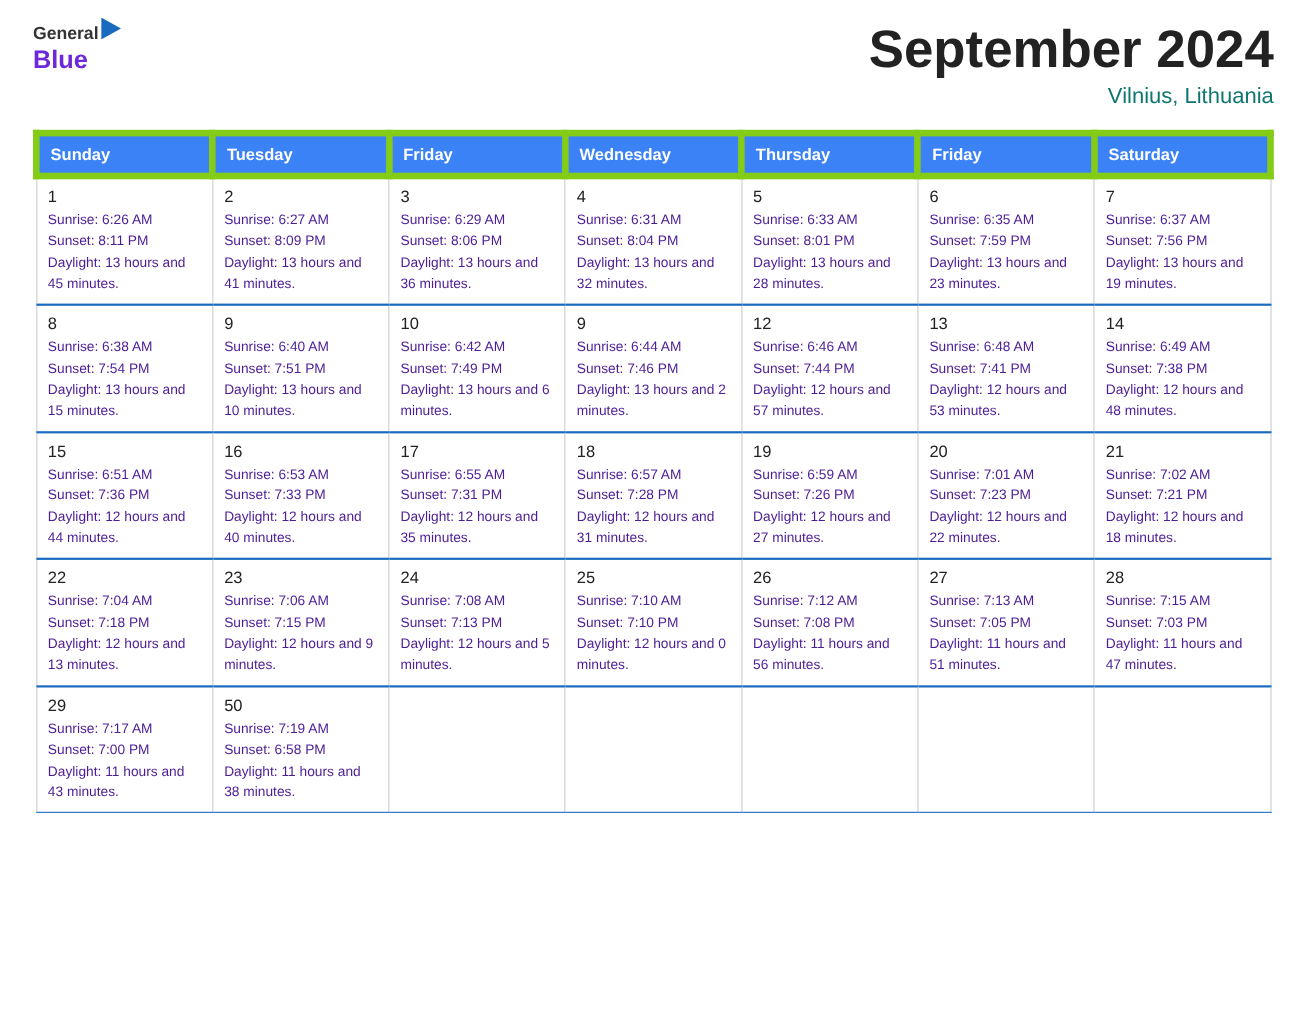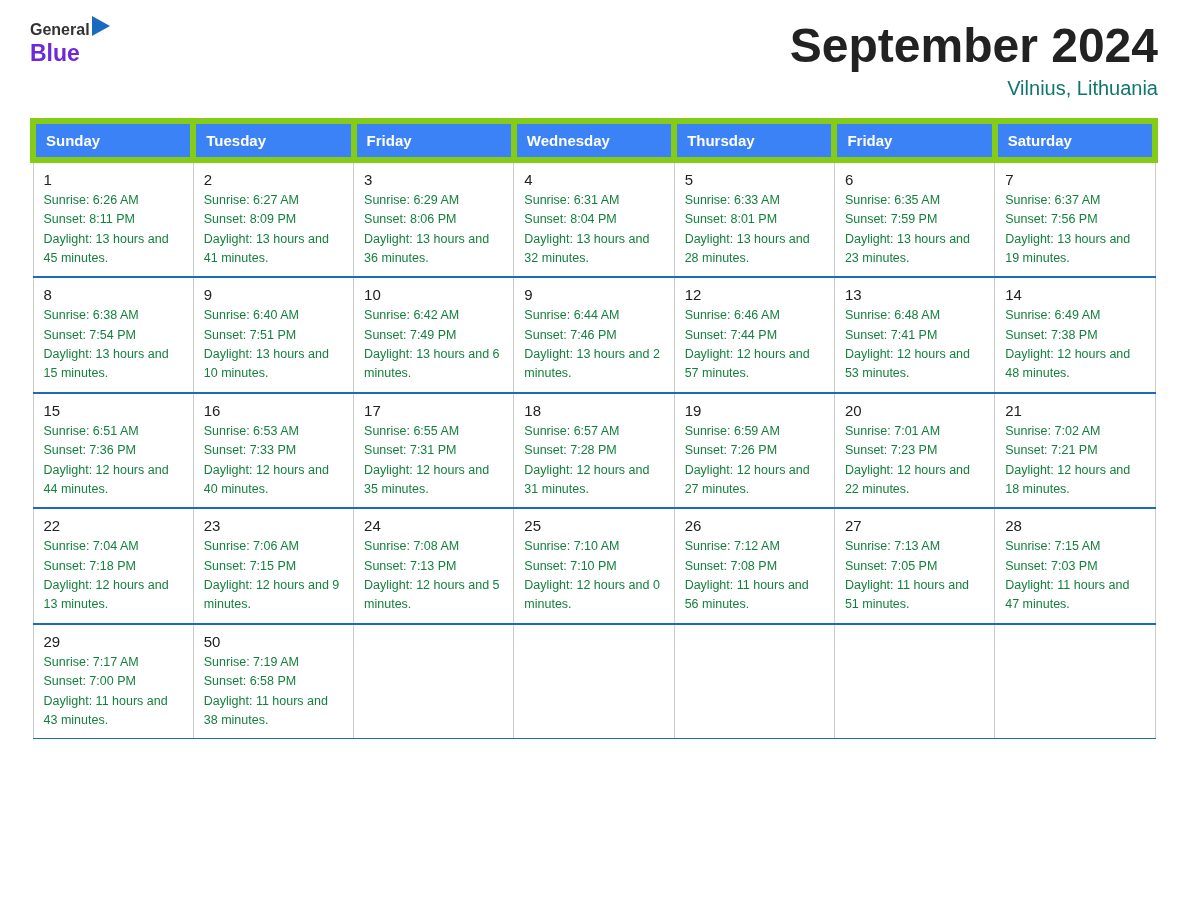--- a/index.html
+++ b/index.html
@@ -64,21 +64,21 @@
     }
     .day-number {
       font-size: 15px;
       font-weight: normal;
       margin-bottom: 3px;
       display: block;
     }
     .day-info {
       font-size: 12.5px;
       line-height: 1.55;
-      color: #15803d;
+      color: #4c1d95;
     }
     .empty-cell {
       background: #fff;
     }
     
     .logo-icon {
       display: flex;
       align-items: center;
       gap: 0;
     }

